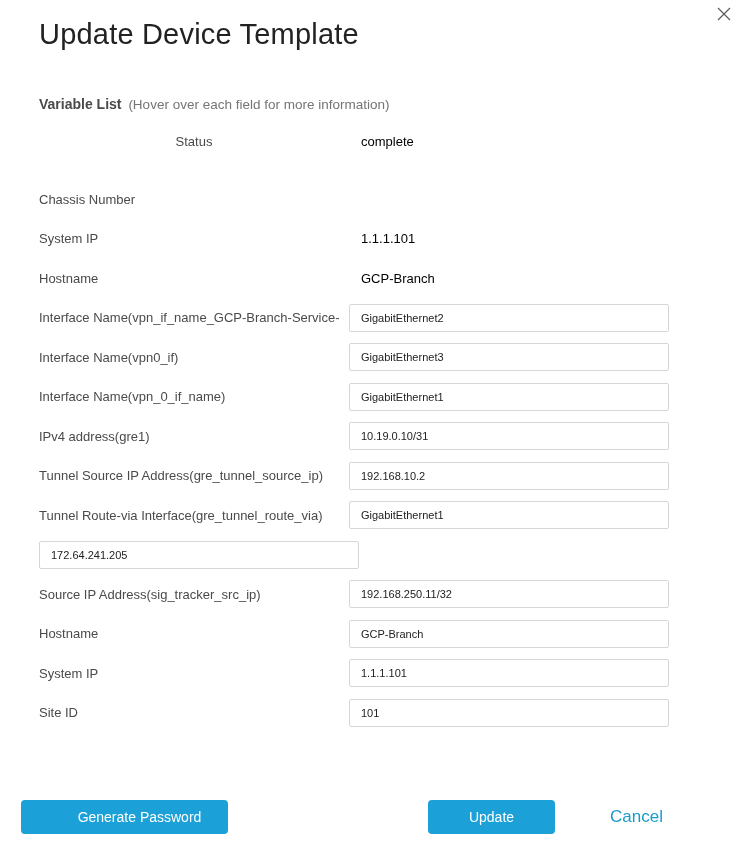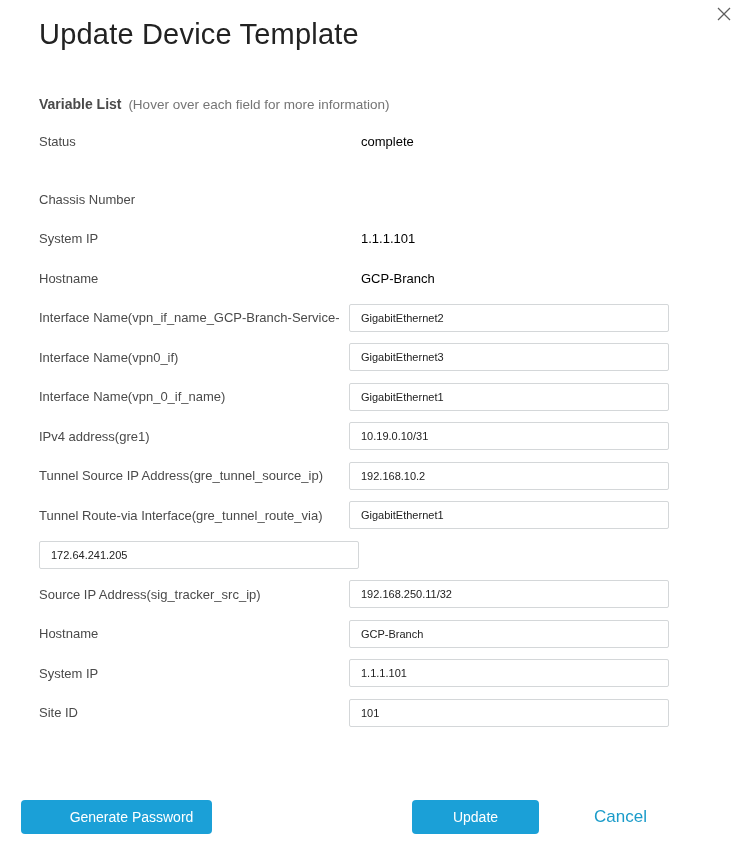--- a/index.html
+++ b/index.html
@@ -33,21 +33,21 @@
   }
   .section-head .heading{font-weight:bold;color:#4a4a4a;}
   .section-head .hint{font-weight:normal;color:#757575;font-size:13.5px;margin-left:3px;}
   .rows{margin-top:9px;}
   .row{
     display:flex;align-items:center;
     height:39.5px;
     padding-left:39px;
     box-sizing:border-box;
   }
-  #static-rows .row:first-child{margin-bottom:18px;}
+  #static-rows .row:first-child{margin-bottom:18px;text-align:center;}
   .label{
     flex:0 0 310px;width:310px;
     font-size:13px;color:#4a4a4a;
     white-space:nowrap;overflow:hidden;
   }
   .value{
     font-size:13px;color:#000000;
     padding-left:12px;
     white-space:nowrap;
   }
@@ -68,21 +68,21 @@
   }
   .btn{
     height:34px;
     border:none;border-radius:4px;
     background:#1ba0d7;
     color:#ffffff;
     font-size:14px;
     font-family:inherit;
     cursor:pointer;
   }
-  .btn-generate{margin-left:21px;width:191px;padding-left:36px;}
+  .btn-generate{margin-left:21px;width:207px;padding-left:36px;}
   .btn-update{margin-left:200px;width:127px;}
   .link-cancel{
     margin-left:55px;
     background:none;border:none;padding:0;
     font-size:17px;
     font-family:inherit;
     color:#1a9bc9;
     cursor:pointer;
   }
 </style>

